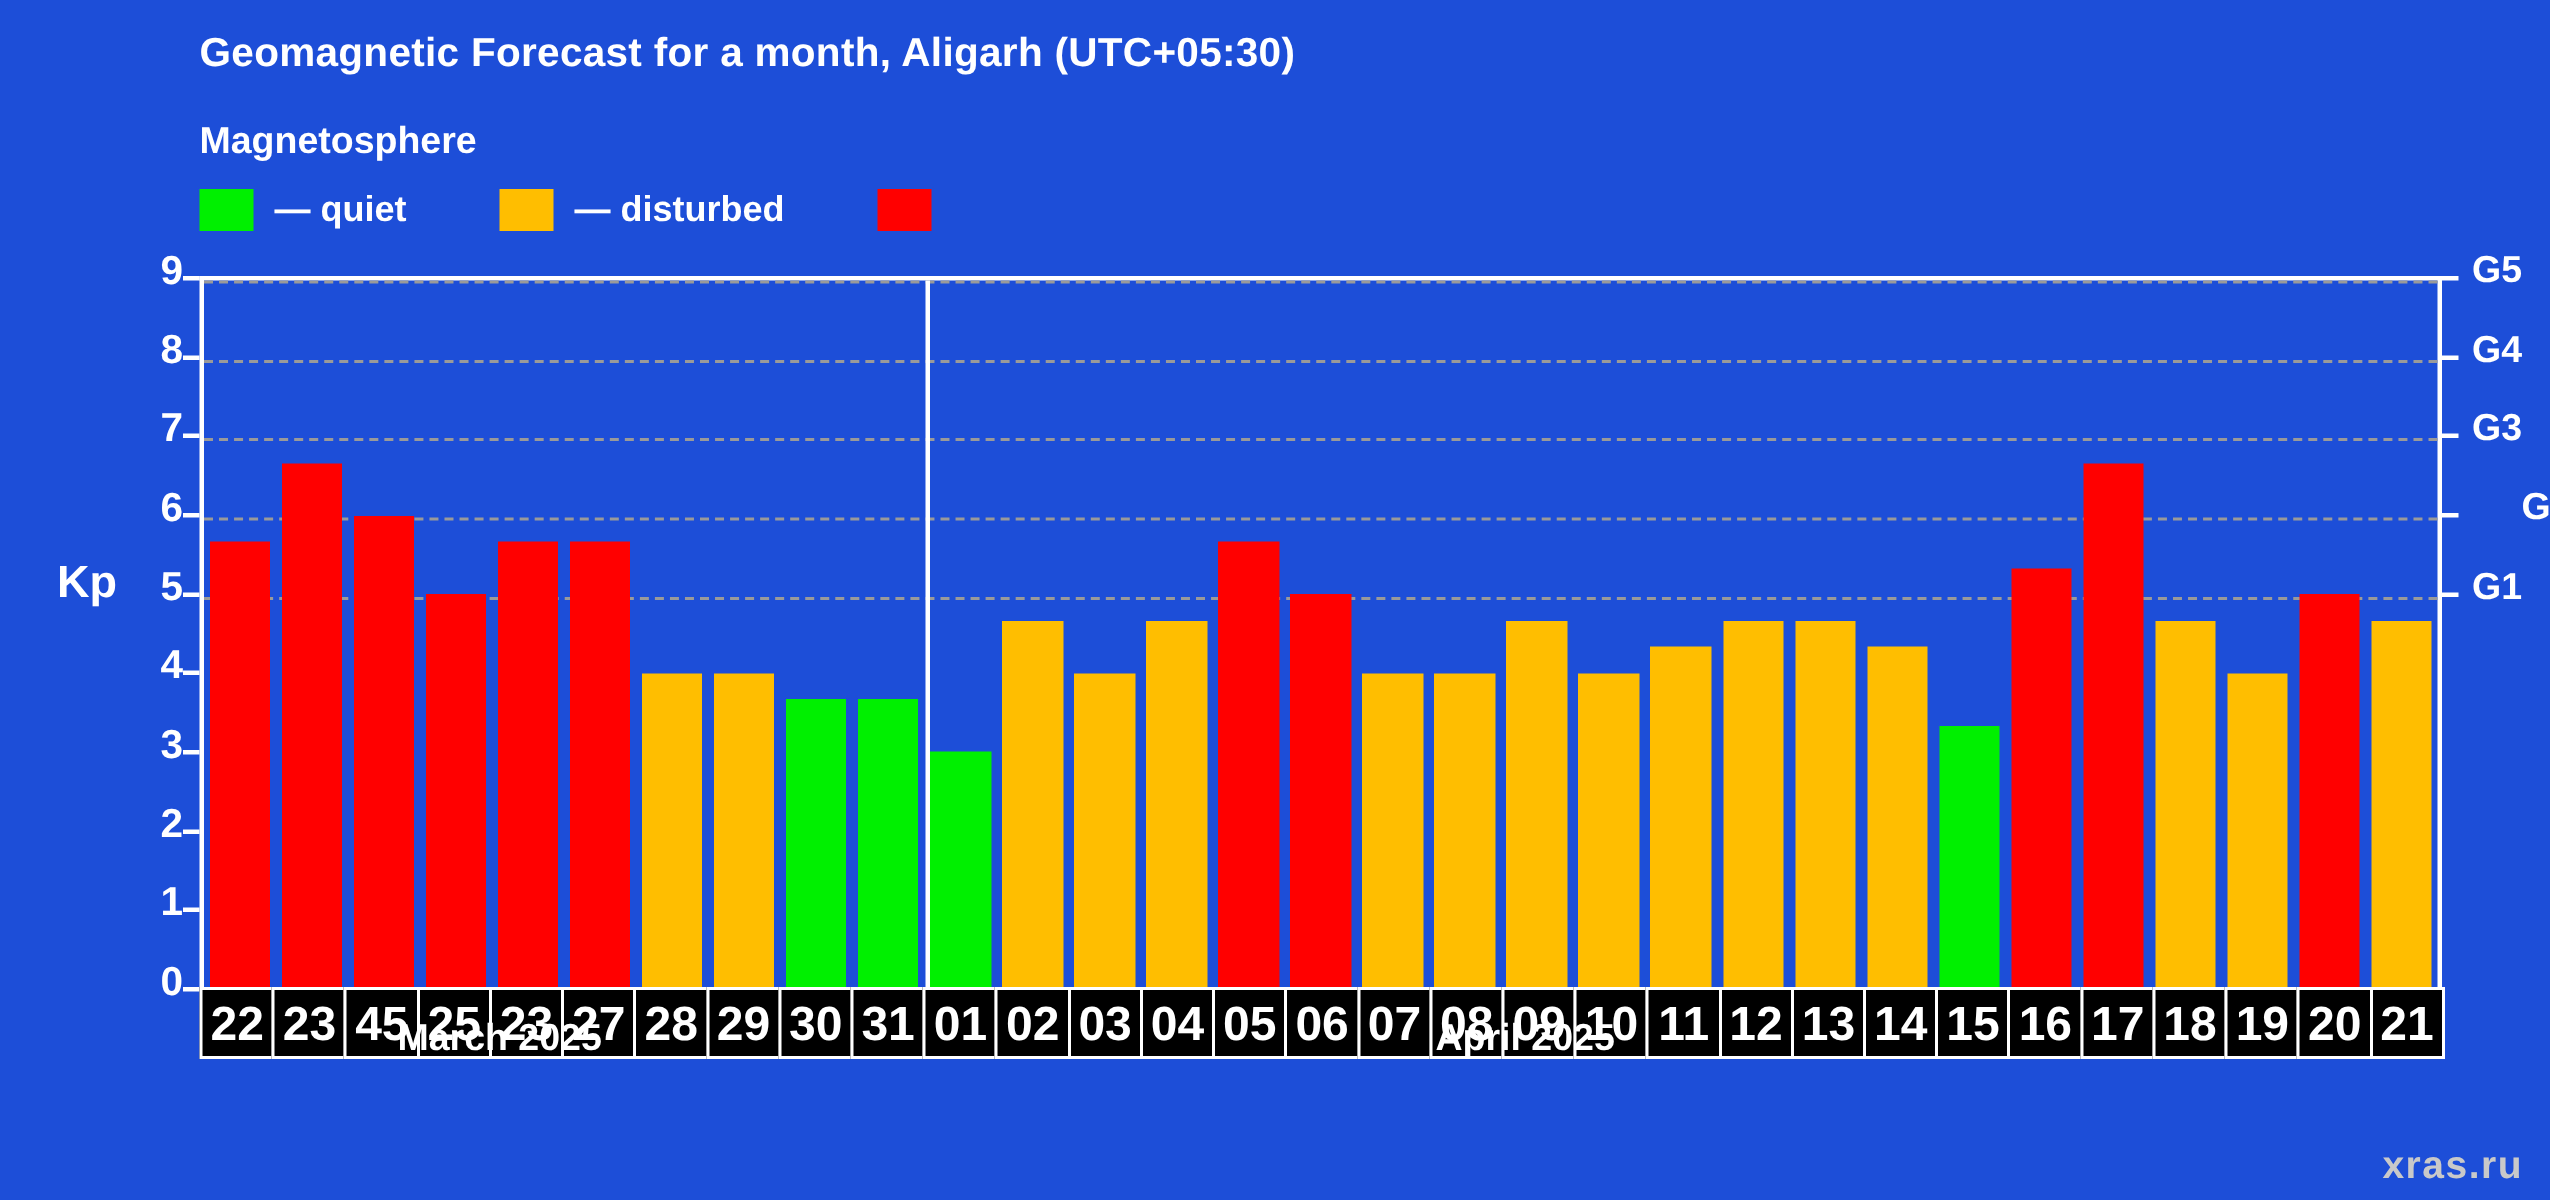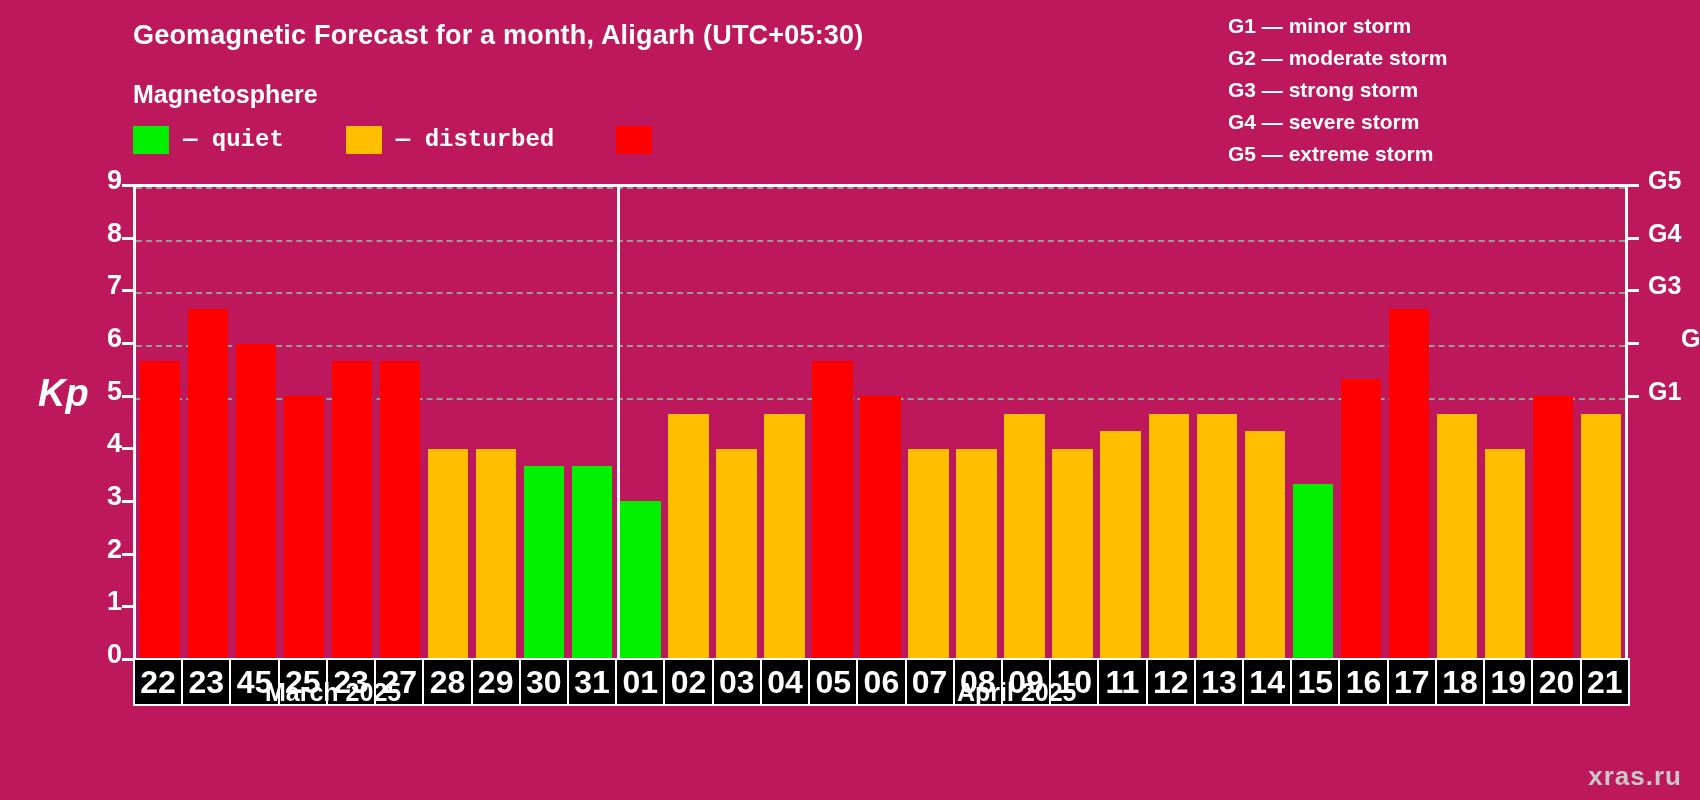--- a/index.html
+++ b/index.html
@@ -1,24 +1,24 @@
 <!DOCTYPE html>
 <html><head>
 <meta charset="utf-8">
 <style>
   html,body{margin:0;padding:0;background:#000;}
   body{width:1700px;height:800px;overflow:hidden;font-family:"Liberation Sans",sans-serif;color:#fff;}
-  #root{position:relative;width:1700px;height:800px;background:#be185d;}
+  #root{position:relative;width:1700px;height:800px;background:#1d4ed8;}
 
   
   .title{position:absolute;left:133px;top:20px;font-size:27px;font-weight:bold;letter-spacing:.2px;}
   .mag-title{position:absolute;left:133px;top:80px;font-size:25px;font-weight:bold;}
 
   .legend{position:absolute;left:133px;top:126px;display:flex;align-items:center;}
-  .legend .item{display:flex;margin-right:62px;font-family:Liberation Mono, monospace;}
+  .legend .item{display:flex;margin-right:62px;}
   .legend .swatch{width:36px;height:28px;display:inline-block;}
   .legend .ltext{font-size:24px;font-weight:bold;margin-left:14px;white-space:nowrap;}
 
   .gscale{position:absolute;left:1228px;top:10px;}
   .gscale .grow{font-size:21px;font-weight:bold;line-height:32px;white-space:nowrap;}
 
   
   #plot{position:absolute;left:133px;top:184px;width:1495px;height:474px;
         border-top:3px solid #fff;border-left:3px solid #fff;border-right:3px solid #fff;
         box-sizing:border-box;}
@@ -26,21 +26,21 @@
   .gridline{position:absolute;left:0;right:0;height:0;border-top:2px dashed #9a9a9a;}
   .divider{position:absolute;top:0;bottom:0;width:3px;background:#fff;}
 
   .bars{position:absolute;left:0;right:0;bottom:0;top:0;display:flex;align-items:flex-end;}
   .barcell{flex:1 1 0;height:100%;display:flex;align-items:flex-end;justify-content:center;position:relative;}
   .bar{width:84%;}
 
   
   .ylab{position:absolute;width:44px;text-align:right;font-size:27px;font-weight:bold;}
   .ytick{position:absolute;width:11px;height:0;border-top:3px solid #fff;left:-11px;}
-  .kplabel{position:absolute;left:38px;top:372px;font-size:38px;font-weight:bold;font-style:italic;}
+  .kplabel{position:absolute;left:38px;top:372px;font-size:30px;font-weight:bold;}
 
   
   .glab{position:absolute;left:1648px;font-size:25px;font-weight:bold;}
   .gtick{position:absolute;width:11px;height:0;border-top:3px solid #fff;left:1628px;}
 
   
   #dayrow{position:absolute;left:133px;top:658px;width:1495px;height:48px;display:flex;box-sizing:border-box;}
   .daycell{flex:1 1 0;border:2px solid #fff;margin-right:-2px;display:flex;align-items:center;justify-content:center;
            font-size:32px;font-weight:bold;background:#000;box-sizing:border-box;}
 
@@ -65,27 +65,20 @@
       </div>
       <div class="item">
         <span class="swatch" style="background: rgb(255, 190, 0);"></span>
         <span class="ltext">— disturbed</span>
       </div>
       <div class="item">
         <span class="swatch" style="background: rgb(255, 0, 0);"></span>
       </div>
     </div>
 
-  <div class="gscale" id="gscale">
-      <div class="grow">G1 — minor storm</div>
-      <div class="grow">G2 — moderate storm</div>
-      <div class="grow">G3 — strong storm</div>
-      <div class="grow">G4 — severe storm</div>
-      <div class="grow">G5 — extreme storm</div>
-    </div>
 
   <div id="plot">
     <div id="plotinner">
       <div id="gridlines">
           <div class="gridline" style="top: 210.667px;"></div>
           <div class="gridline" style="top: 158px;"></div>
           <div class="gridline" style="top: 105.333px;"></div>
           <div class="gridline" style="top: 52.6667px;"></div>
           <div class="gridline" style="top: 0px;"></div>
         </div>

